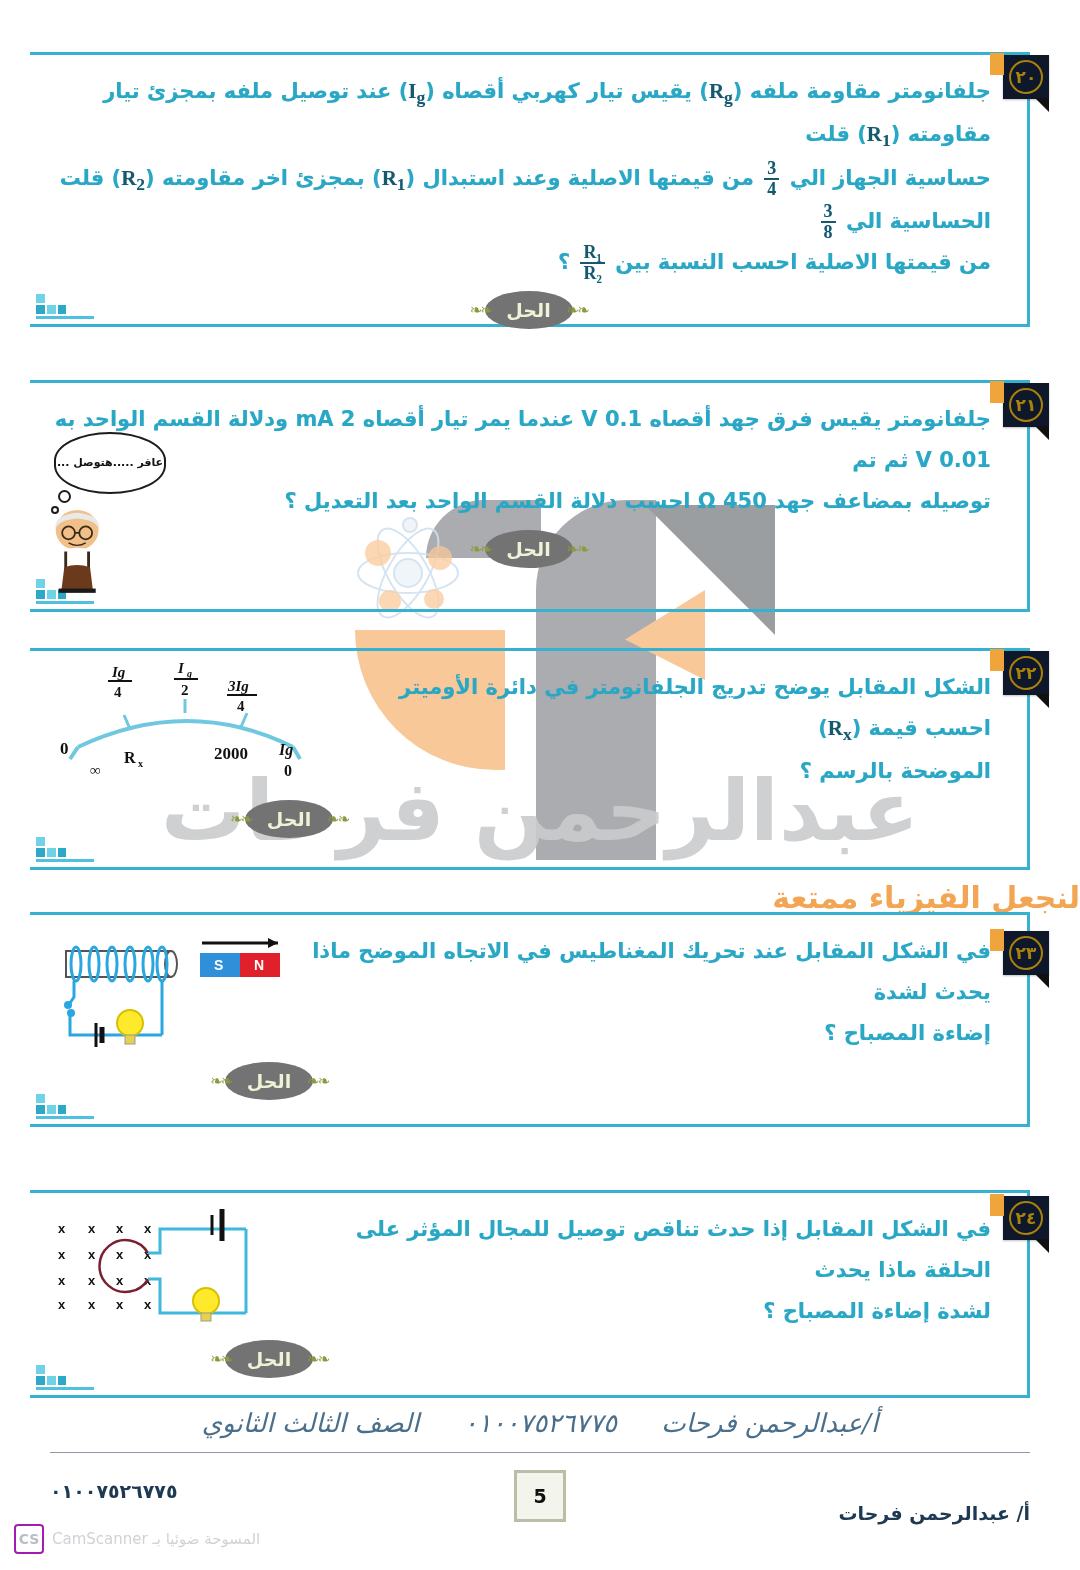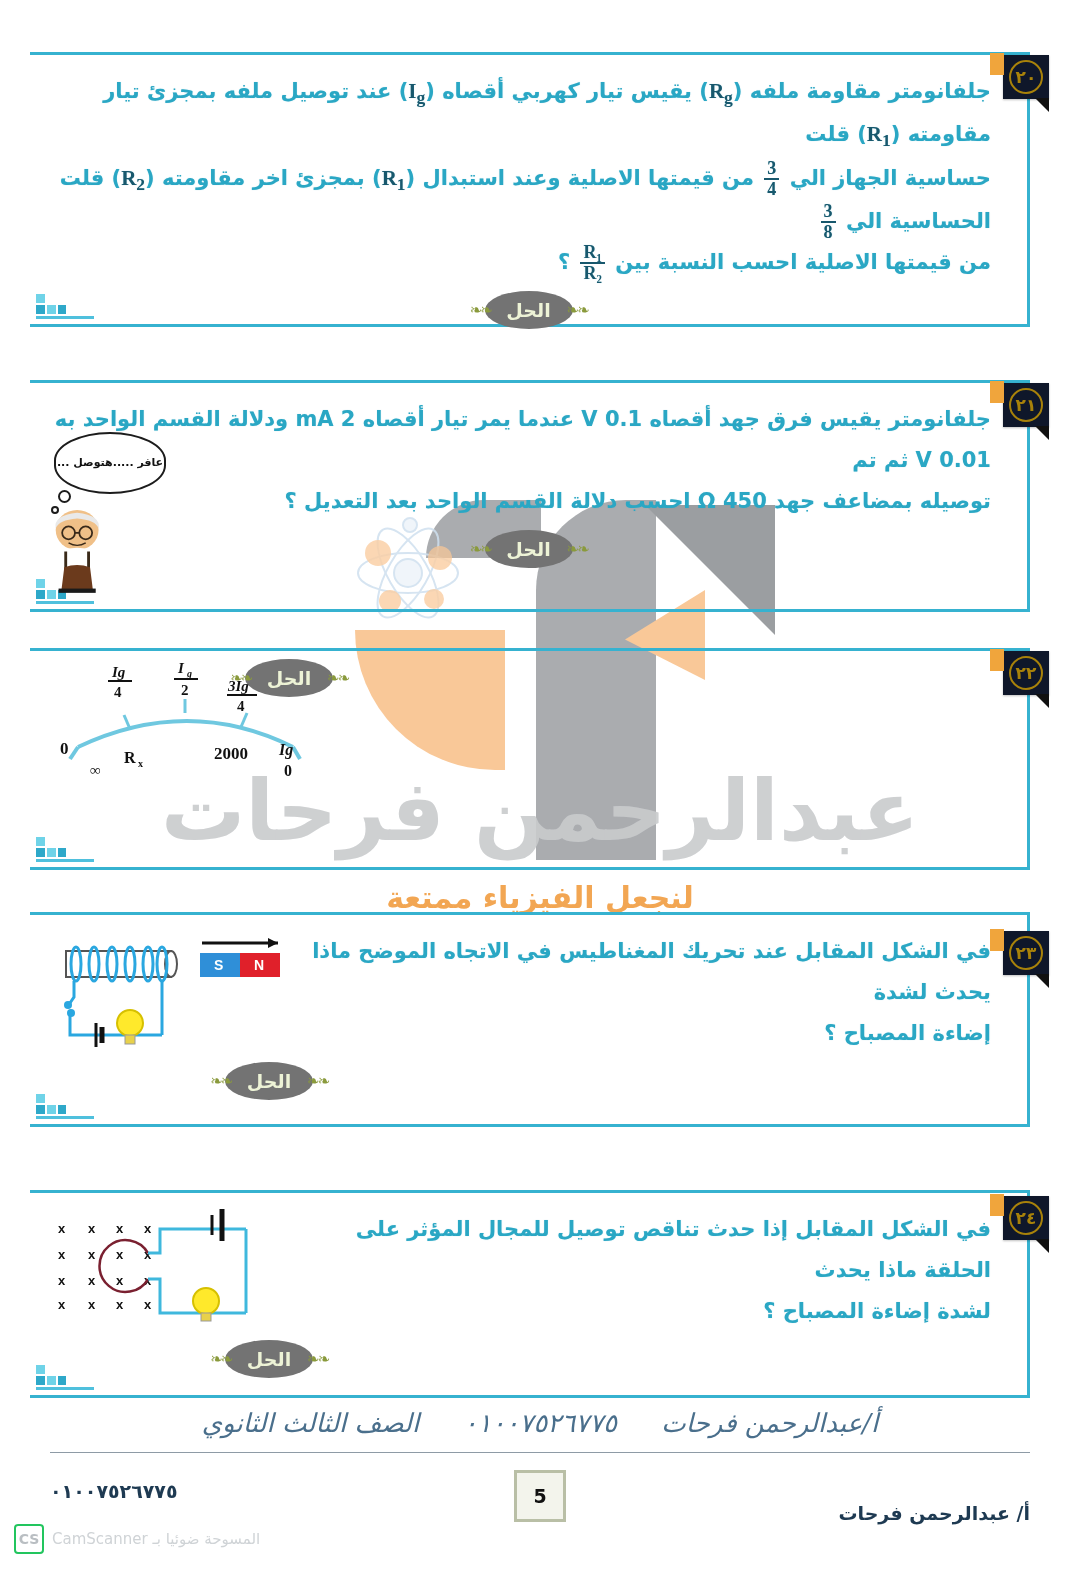--- a/index.html
+++ b/index.html
@@ -41,21 +41,21 @@
   }
   .wm-atom{ position:absolute; left:348px; top:513px; width:120px; height:120px; opacity:.85; }
 
   .wm-signature{
     position:absolute; left:0; right:0; top:762px; text-align:center;
     font-family:"DejaVu Sans","Liberation Sans",sans-serif;
     font-size:84px; color:#c9cbcd; font-weight:700; letter-spacing:2px;
     direction:rtl; white-space:nowrap; opacity:.9;
   }
   .wm-slogan{
-    position:absolute; left:0; right:0; top:880px; text-align:center;
+    position:absolute; left:0; right:0; top:880px; text-align:right;
     font-size:30px; color:#f2a24a; font-weight:700; direction:rtl;
     letter-spacing:3px; opacity:.95;
   }
 
   
   .qbox{
     position:absolute; left:30px; width:1000px;
     border:3px solid #36b2d0; border-left:none;
     background:transparent; z-index:3;
   }
@@ -149,21 +149,21 @@
     position:absolute; left:50%; transform:translateX(-50%); top:1470px;
     width:52px; height:52px; border:3px solid #b9bfa6; background:#f3f4ec;
     display:flex; align-items:center; justify-content:center;
     font-size:19px; font-weight:700; color:#111; z-index:4;
   }
   .cs{
     position:absolute; left:14px; top:1524px; display:flex; align-items:center;
     gap:8px; z-index:4; color:#cfd3d6;
   }
   .cs .logo{
-    width:30px; height:30px; border:2px solid #22c55e; border-radius:4px;
+    width:30px; height:30px; border:2px solid #a21caf; border-radius:4px;
     display:flex; align-items:center; justify-content:center;
     font-size:14px; font-weight:700; color:#b9bec2;
   }
   .cs .txt{ font-size:15px; direction:rtl; color:#cfd3d6; }
 </style>
 </head>
 <body>
 
 <div class="page">
 
@@ -263,20 +263,24 @@
       <path d="M36 62 L36 112 M68 62 L68 112" stroke="#3a2a1a" stroke-width="4"></path>
       <path d="M34 84 Q52 78 70 84 L74 116 L30 116 Z" fill="#6b3a1c"></path>
       <rect x="26" y="114" width="52" height="6" fill="#1a1a1a"></rect>
     </svg>
   </div>
 
   <div class="qbox" style="top:648px; height:222px;">
     <div class="rightbar"></div>
     <div class="badge" style="top:0px;">
       <div class="ring">٢٢</div>
+    </div>
+    <div class="qtext" style="padding-left:300px;">
+      <span>الشكل المقابل يوضح تدريج الجلفانومتر في دائرة الأوميتر احسب قيمة (</span><span class="var">R</span><sub class="var">x</sub><span>)</span><br>
+      <span>الموضحة بالرسم ؟</span>
     </div>
     <div class="seal" style="margin-left:200px;">
       <span class="fl l">❧❧</span>
       <span class="oval">الحل</span>
       <span class="fl r">❧❧</span>
     </div>
 
     <svg style="position:absolute;left:8px;top:4px;width:290px;height:125px;" viewBox="0 0 290 125">
       <path d="M40 92 Q150 40 255 92" stroke="#6fc8e0" stroke-width="4" fill="none"></path>
       <line x1="40" y1="92" x2="32" y2="104" stroke="#6fc8e0" stroke-width="4"></line>

